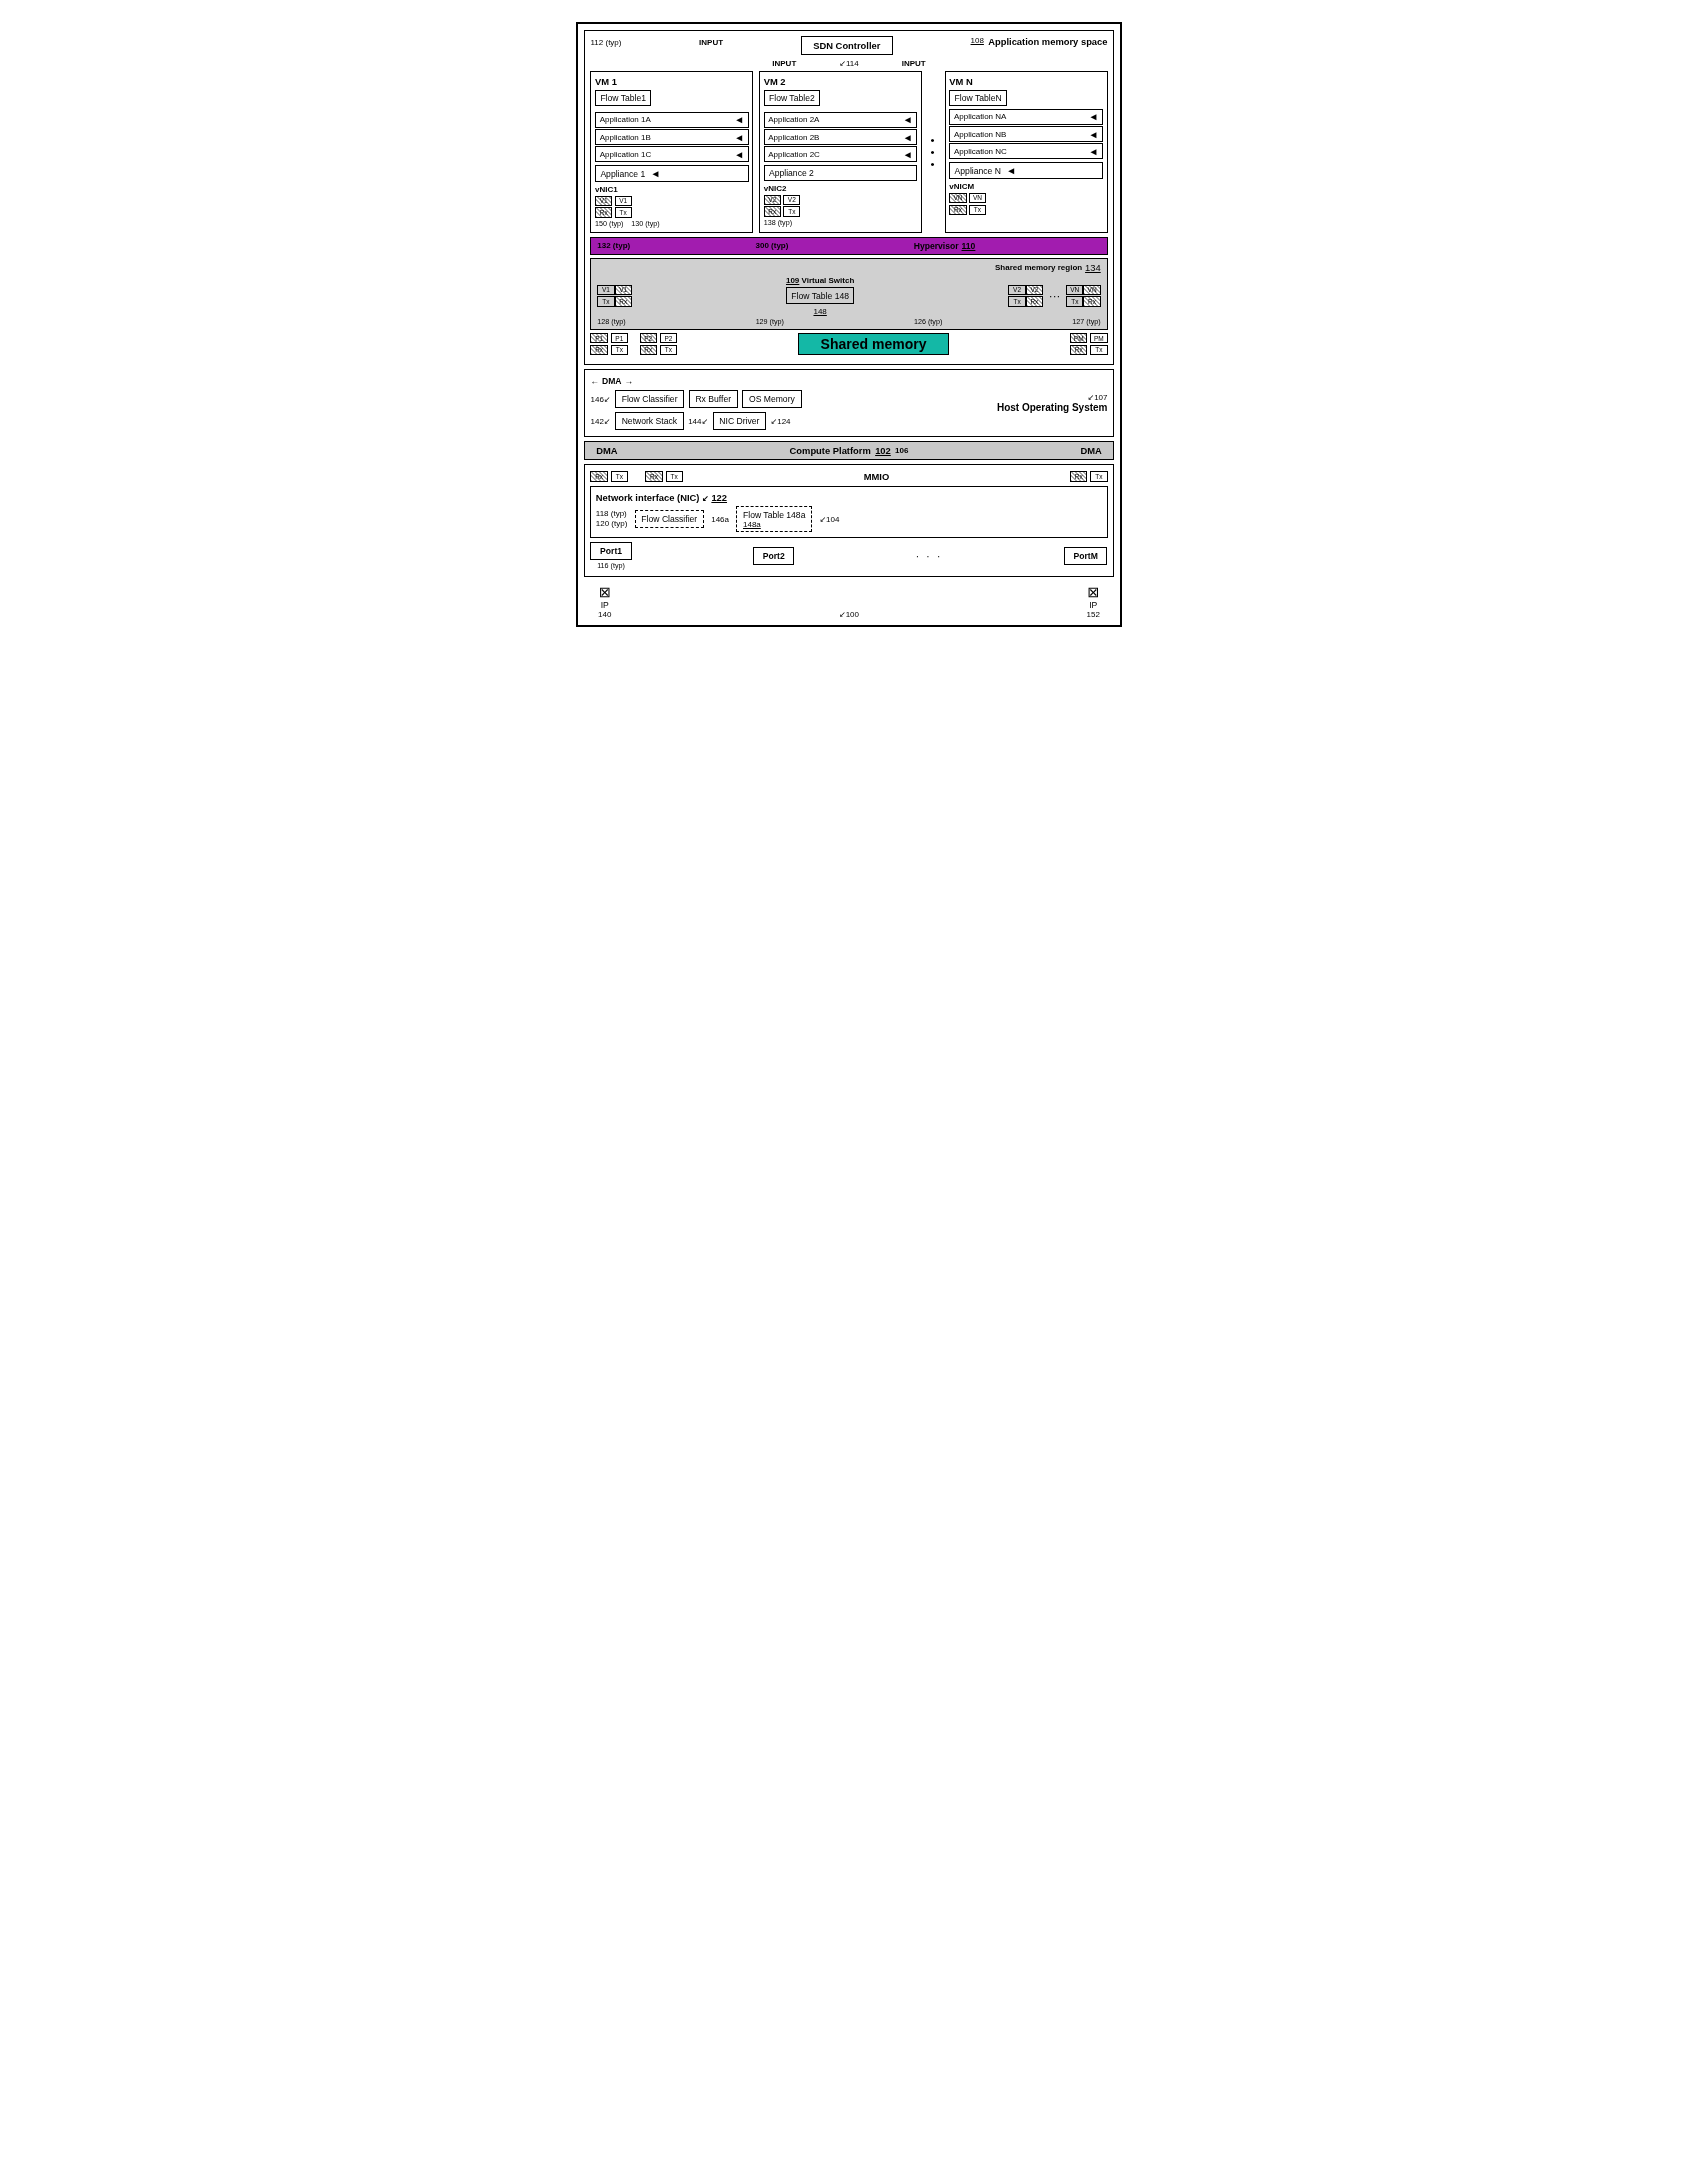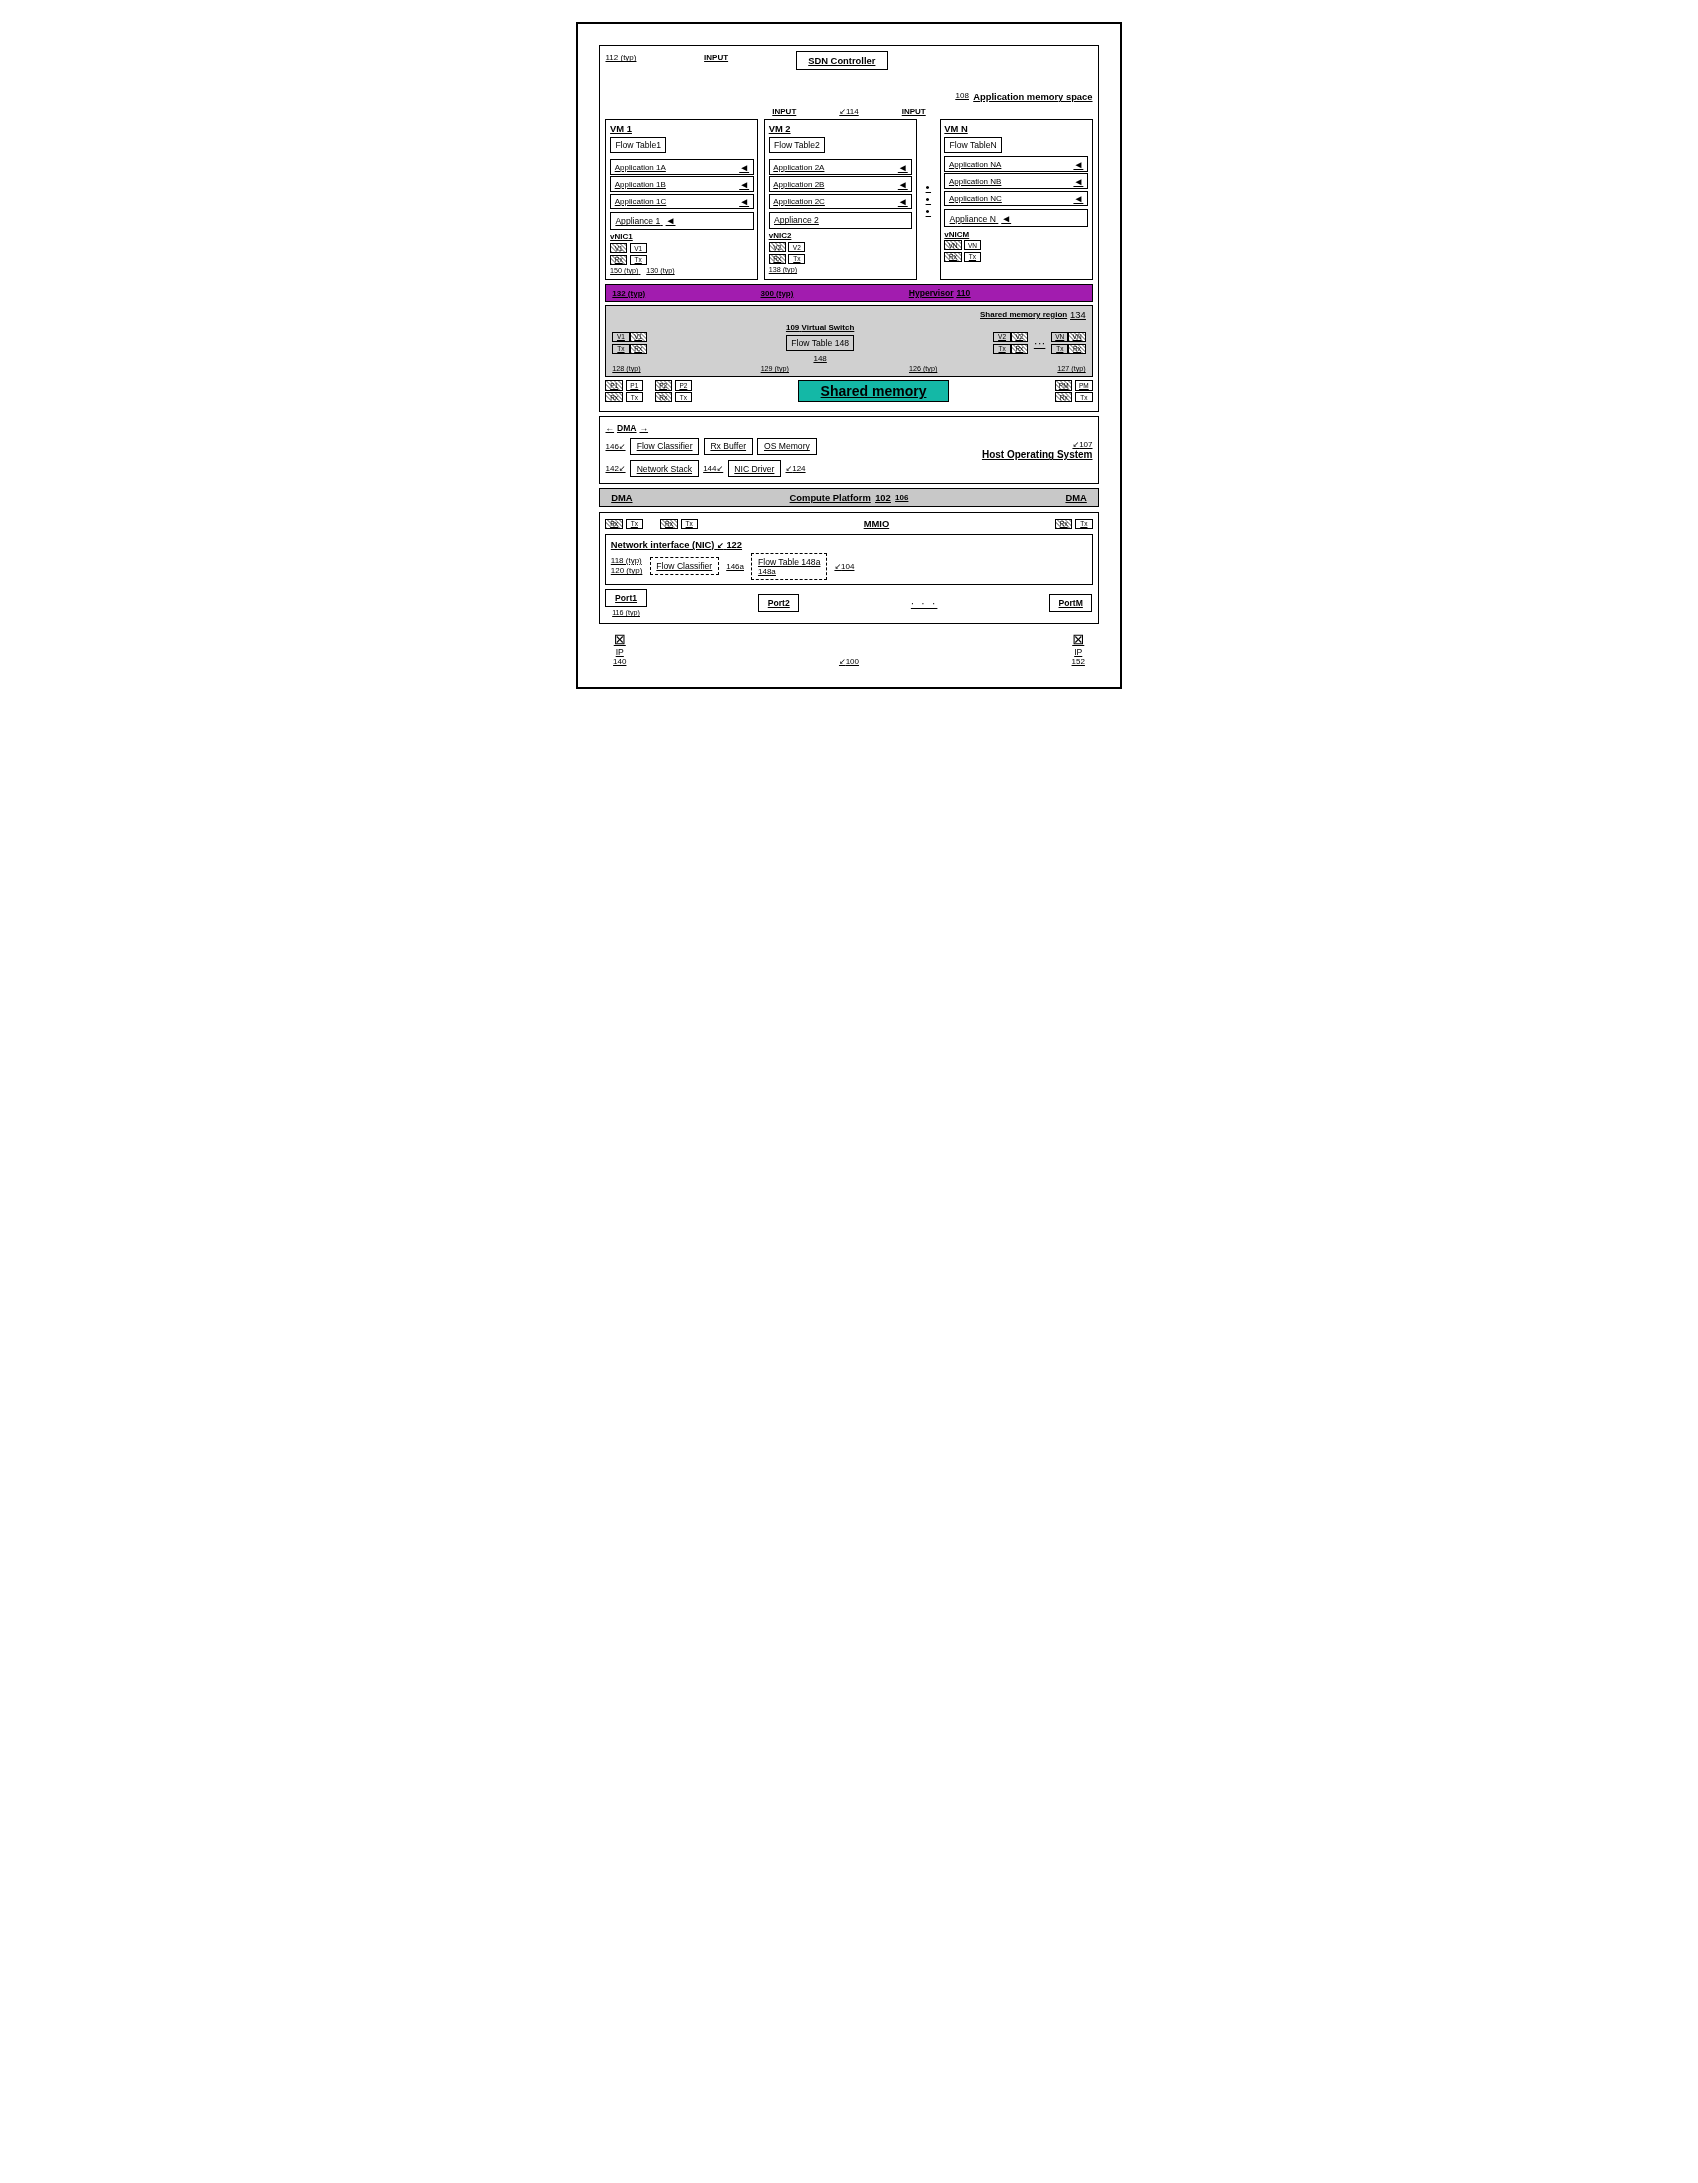--- a/index.html
+++ b/index.html
@@ -14,23 +14,22 @@
     }
     .page {
       width: 561px;
       background: #fff;
       padding: 7.2px;
     }
 
     
     .outer-box {
       border: 2.2px solid #000;
-      padding: 21px;
+      padding: 6px;
       position: relative;
-      text-decoration: underline;
     }
 
     
     .top-section {
       border: 1.4px solid #000;
       padding: 5.8px;
       margin-bottom: 4.3px;
       position: relative;
     }
     .top-section-header {
@@ -264,21 +263,21 @@
       <div class="top-section-header">
         <div>
           <span class="ann">112 (typ)</span>
         </div>
         <div>
           <span class="input-arrow">INPUT</span>
         </div>
         <div style="border:1.4px solid #000; padding:2.9px 11.5px; text-align:center;">
           <div style="font-weight:bold; font-size:9.4px;">SDN Controller</div>
         </div>
-        <div style="text-align:right;margin-top:40px;">
+        <div style="text-align:right;">
           <div style="display:flex; align-items:flex-start; gap:4.3px;">
             <span class="underlined ann">108</span>
             <span style="font-weight:bold; font-size:9.4px;">Application memory space</span>
           </div>
         </div>
       </div>
 
       <div style="display:flex; justify-content:space-between; margin-bottom:2.9px; font-size:8px;">
         <span></span>
         <div style="display:flex; gap:43px;">

